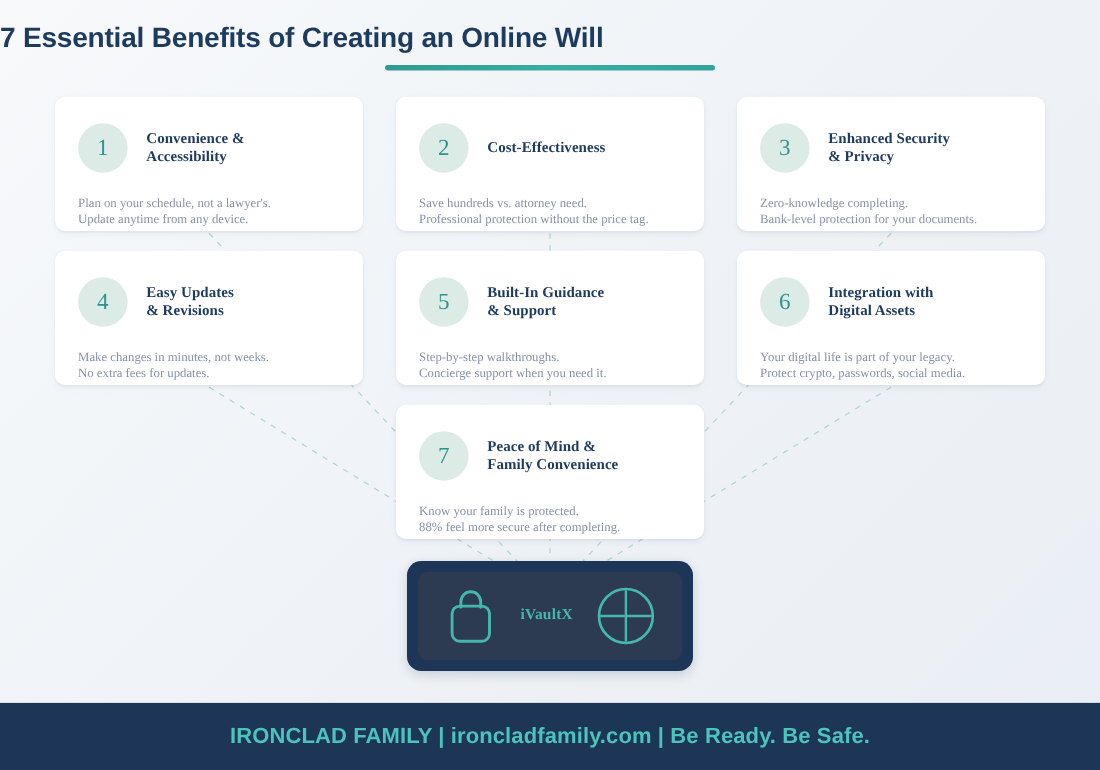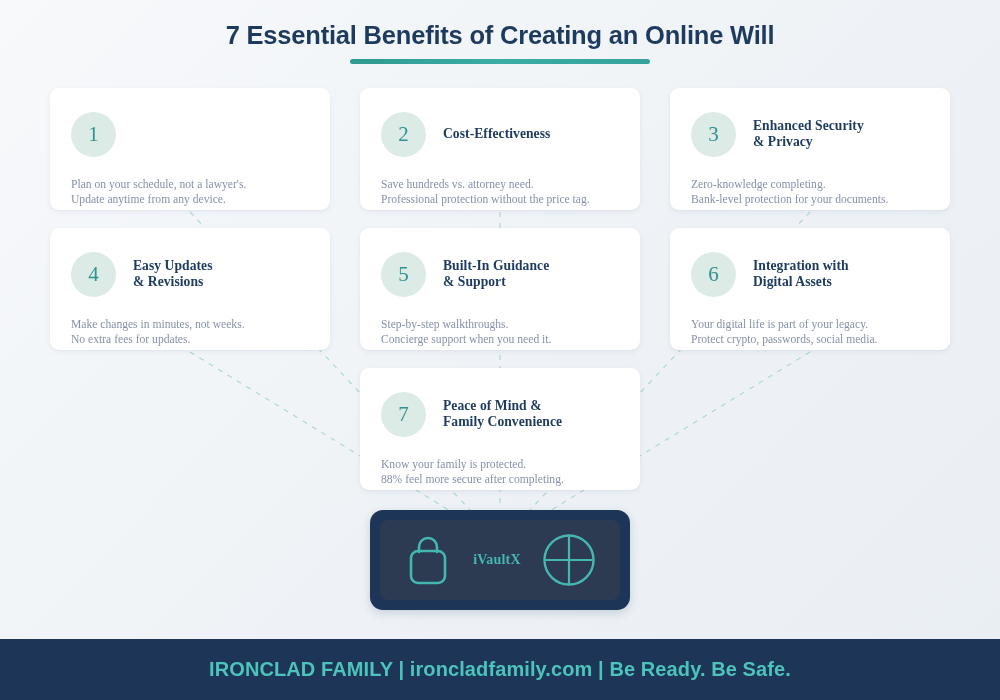--- a/index.html
+++ b/index.html
@@ -19,21 +19,21 @@
   #connectors {
     position:absolute; left:0; top:0;
     width:1000px; height:700px;
     z-index:0;
     pointer-events:none;
   }
 
   
   .title-wrap {
     position:absolute; left:0; top:16px;
-    width:1000px; text-align:center; z-index:3;
+    width:1000px; text-align:left; z-index:3;
   }
   .title {
     font-family:"Liberation Sans", sans-serif;
     font-size:25.5px; font-weight:bold;
     color:#1d3a5f; letter-spacing:-0.2px;
     line-height:38px;
   }
   .title-underline {
     width:300px; height:5px; margin:5px auto 0;
     border-radius:3px;
@@ -145,20 +145,24 @@
 </svg>
 
 <div class="title-wrap">
   <div class="title">7 Essential Benefits of Creating an Online Will</div>
   <div class="title-underline"></div>
 </div>
 
 <div class="card c1">
   <div class="card-head">
     <div class="num-circle">1</div>
+    <div class="card-title">
+      <div>Convenience &amp;</div>
+      <div>Accessibility</div>
+    </div>
   </div>
   <div class="card-body">
     <div>Plan on your schedule, not a lawyer's.</div>
     <div>Update anytime from any device.</div>
   </div>
 </div>
 
 <div class="card c2">
   <div class="card-head">
     <div class="num-circle">2</div>

